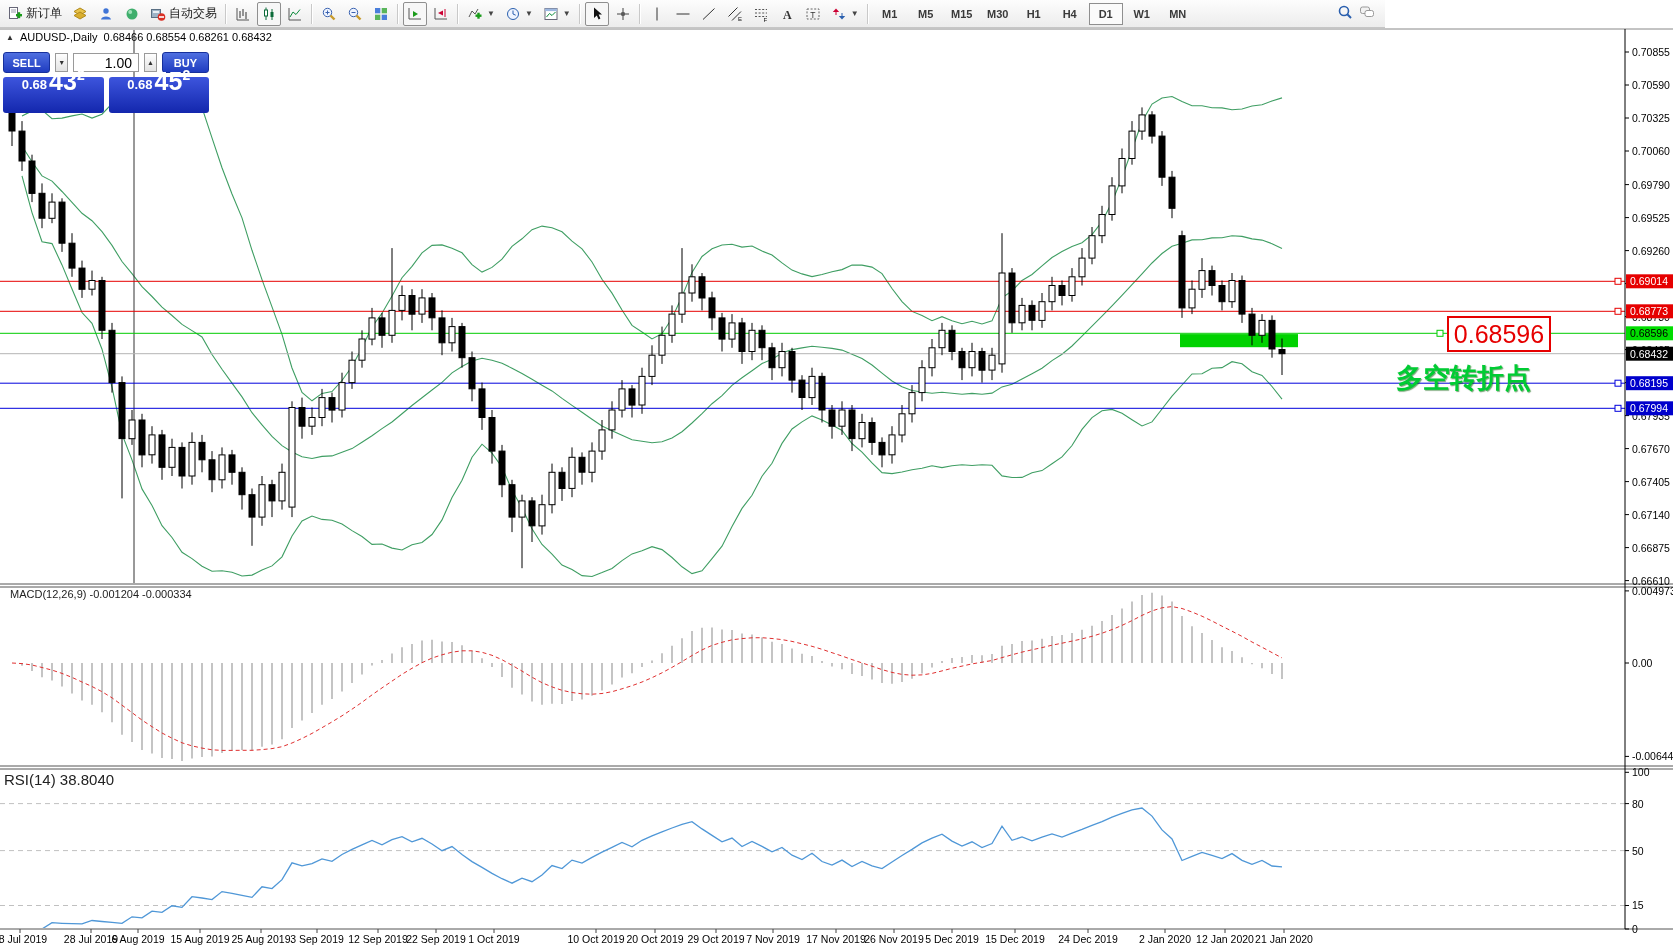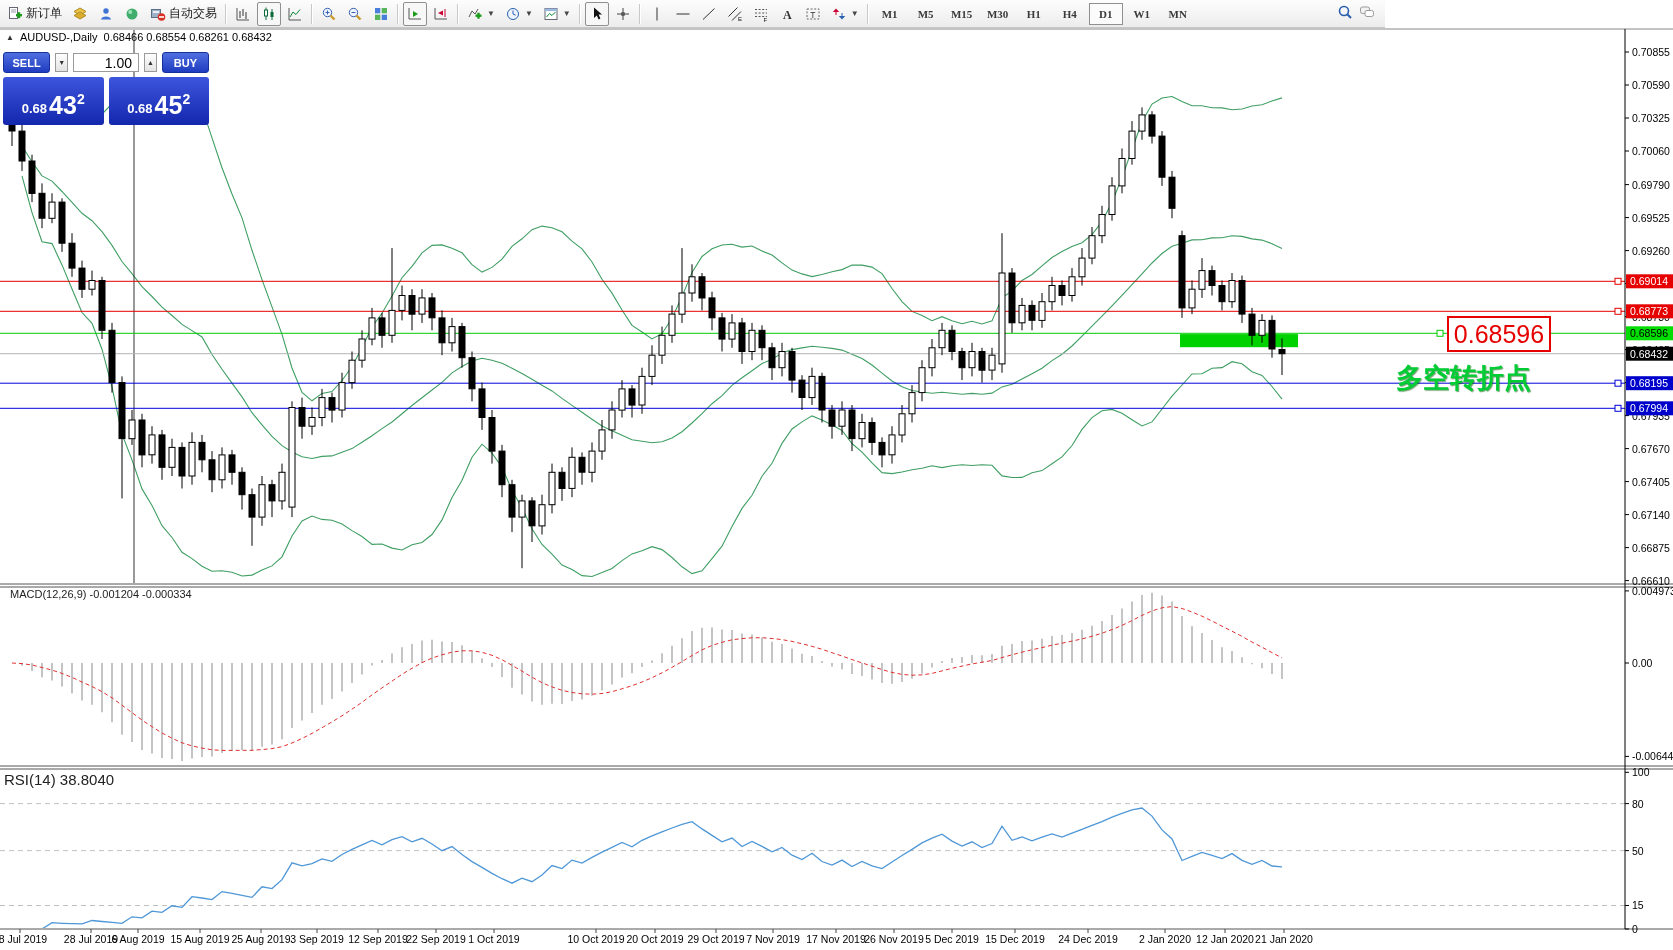--- a/index.html
+++ b/index.html
@@ -8,39 +8,39 @@
     background:linear-gradient(#fdfdfd,#ececec);border-bottom:1px solid #c6c6c6;
     display:flex;align-items:center;padding:0 2px;box-sizing:border-box;}
   .tb-group{display:flex;align-items:center;height:26px;}
   .tb-sep{width:1px;height:20px;background:#c9c9c9;border-right:1px solid #fff;margin:0 3px;}
   .tb-btn{display:flex;align-items:center;gap:3px;height:22px;padding:0 3px;margin:0 1px;
     border:1px solid transparent;border-radius:2px;font-size:12px;color:#222;cursor:default;}
   .tb-btn.pressed{background:#f7f7f7;border:1px solid #8f8f8f;}
   .tb-btn svg{display:block;}
   .caret{font-size:8px;color:#444;margin-left:1px;}
   .tf-btn{height:20px;min-width:24px;padding:0 4px;margin:16px 1px;display:flex;align-items:center;
-    justify-content:center;font-size:11px;font-weight:bold;color:#3a3a3a;border:1px solid transparent;font-family:Liberation Serif, serif;}
+    justify-content:center;font-size:11px;font-weight:bold;color:#3a3a3a;border:1px solid transparent;}
   .tf-btn.pressed{background:#fbfbfb;border:1px solid #8f8f8f;}
   #tb-right{margin-left:auto;display:flex;align-items:center;gap:6px;padding-right:8px;}
   #chart-svg{position:absolute;left:0;top:0;z-index:1;}
   .ovl{position:absolute;z-index:10;}
   #symbol-title{left:6px;top:31px;font-size:11px;color:#000;display:flex;gap:6px;align-items:center;}
   #collapse-arrow{font-size:8px;color:#333;}
   #trade-panel{left:3px;top:52px;width:206px;}
   #tp-row1{display:flex;align-items:center;gap:5px;}
   .tp-btn{width:46px;height:19px;border-radius:3px;color:#fff;font-size:11px;font-weight:bold;
     display:flex;align-items:center;justify-content:center;
     background:linear-gradient(#4f6fe0,#1f3cc0);border:1px solid #16309c;}
   .spin{width:13px;height:19px;background:linear-gradient(#fefefe,#e3e3e3);border:1px solid #9a9a9a;
     font-size:7px;color:#333;display:flex;align-items:center;justify-content:center;box-sizing:border-box;}
   .vol-input{width:66px;height:19px;border:1px solid #9a9a9a;font-size:14px;text-align:right;
     padding:0 6px;box-sizing:border-box;font-family:"Liberation Sans",sans-serif;}
   #tp-row2{display:flex;gap:5px;margin-top:4px;}
-  .price-box{width:101px;height:48px;background:linear-gradient(#3d55dd,#1327ad);border-radius:3px;
-    color:#fff;display:flex;align-items:flex-end;justify-content:center;padding-bottom:6px;box-sizing:border-box;}
+  .price-box{width:101px;height:36px;background:linear-gradient(#3d55dd,#1327ad);border-radius:3px;
+    color:#fff;display:flex;align-items:flex-end;justify-content:center;padding-bottom:18px;box-sizing:border-box;}
   .pb-small{font-size:13px;font-weight:bold;margin-bottom:3px;}
   .pb-big{font-size:25px;font-weight:bold;line-height:28px;margin-left:2px;}
   .pb-sup{font-size:14px;font-weight:bold;position:relative;top:-12px;}
   #macd-label{left:10px;top:588px;font-size:11px;color:#222;}
   #rsi-label{left:4px;top:771px;font-size:15px;color:#222;}
   #price-alert-box{left:1447px;top:316px;width:100px;height:32px;border:2px solid #e60000;
     background:#fff;color:#e60000;font-size:25px;display:flex;align-items:center;justify-content:center;}
   #turning-point{left:1396px;top:360px;font-size:27px;font-weight:bold;color:#00cc33;
     text-shadow:1px 1px 1px rgba(0,90,0,.55);white-space:nowrap;}
 </style>

